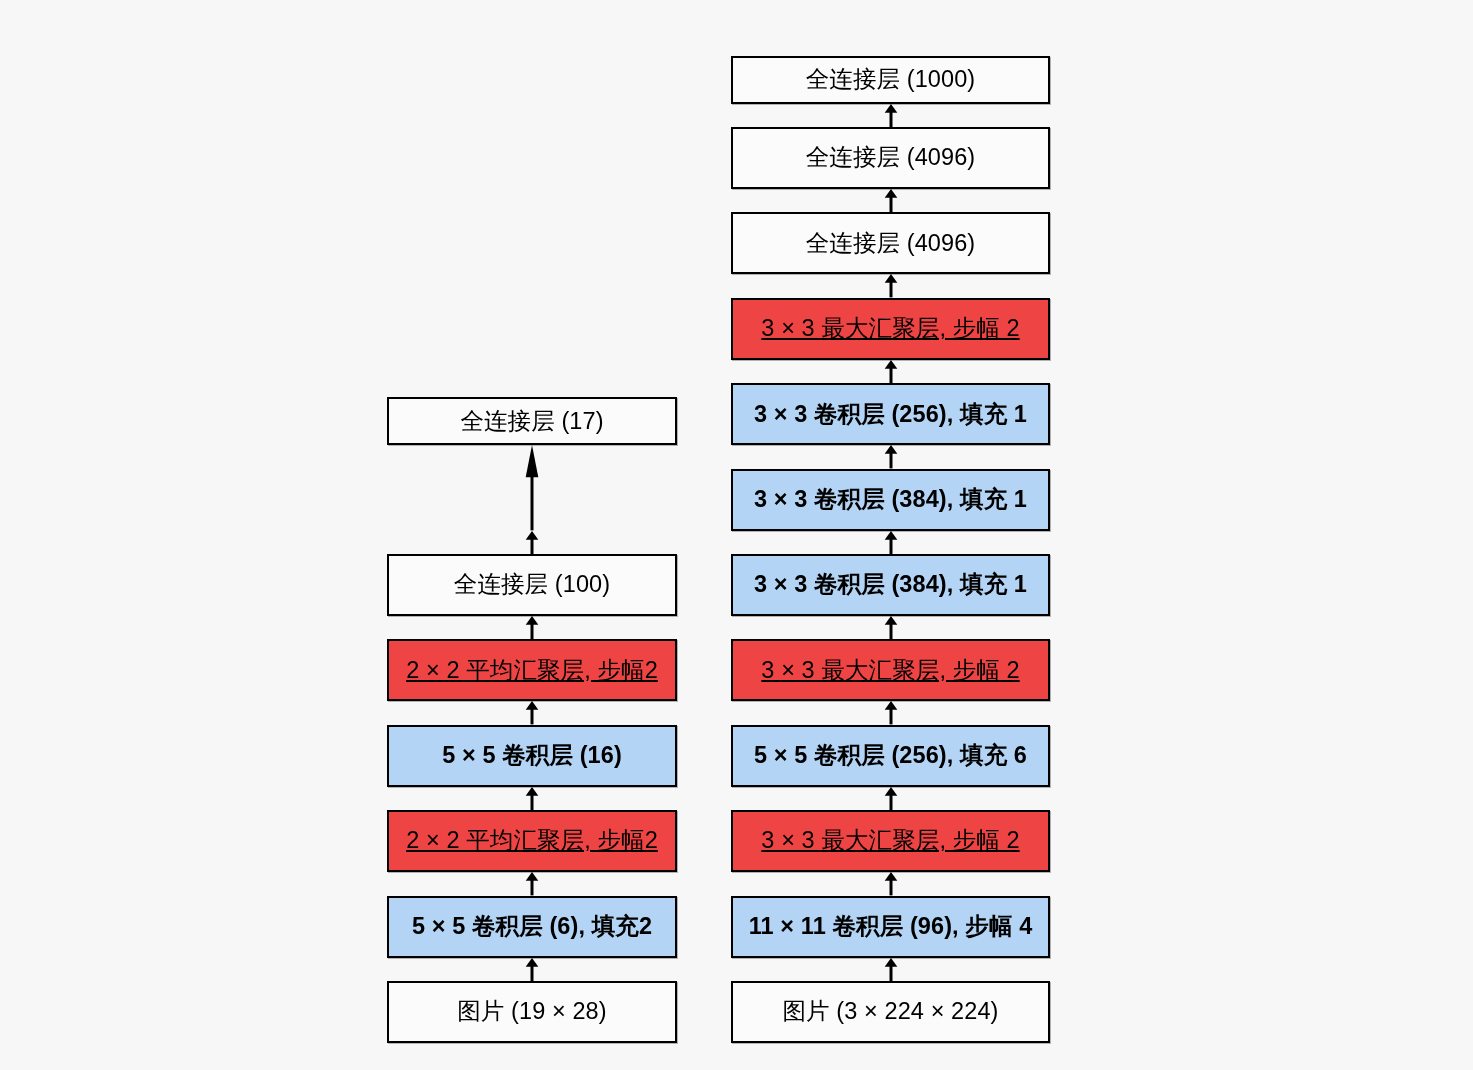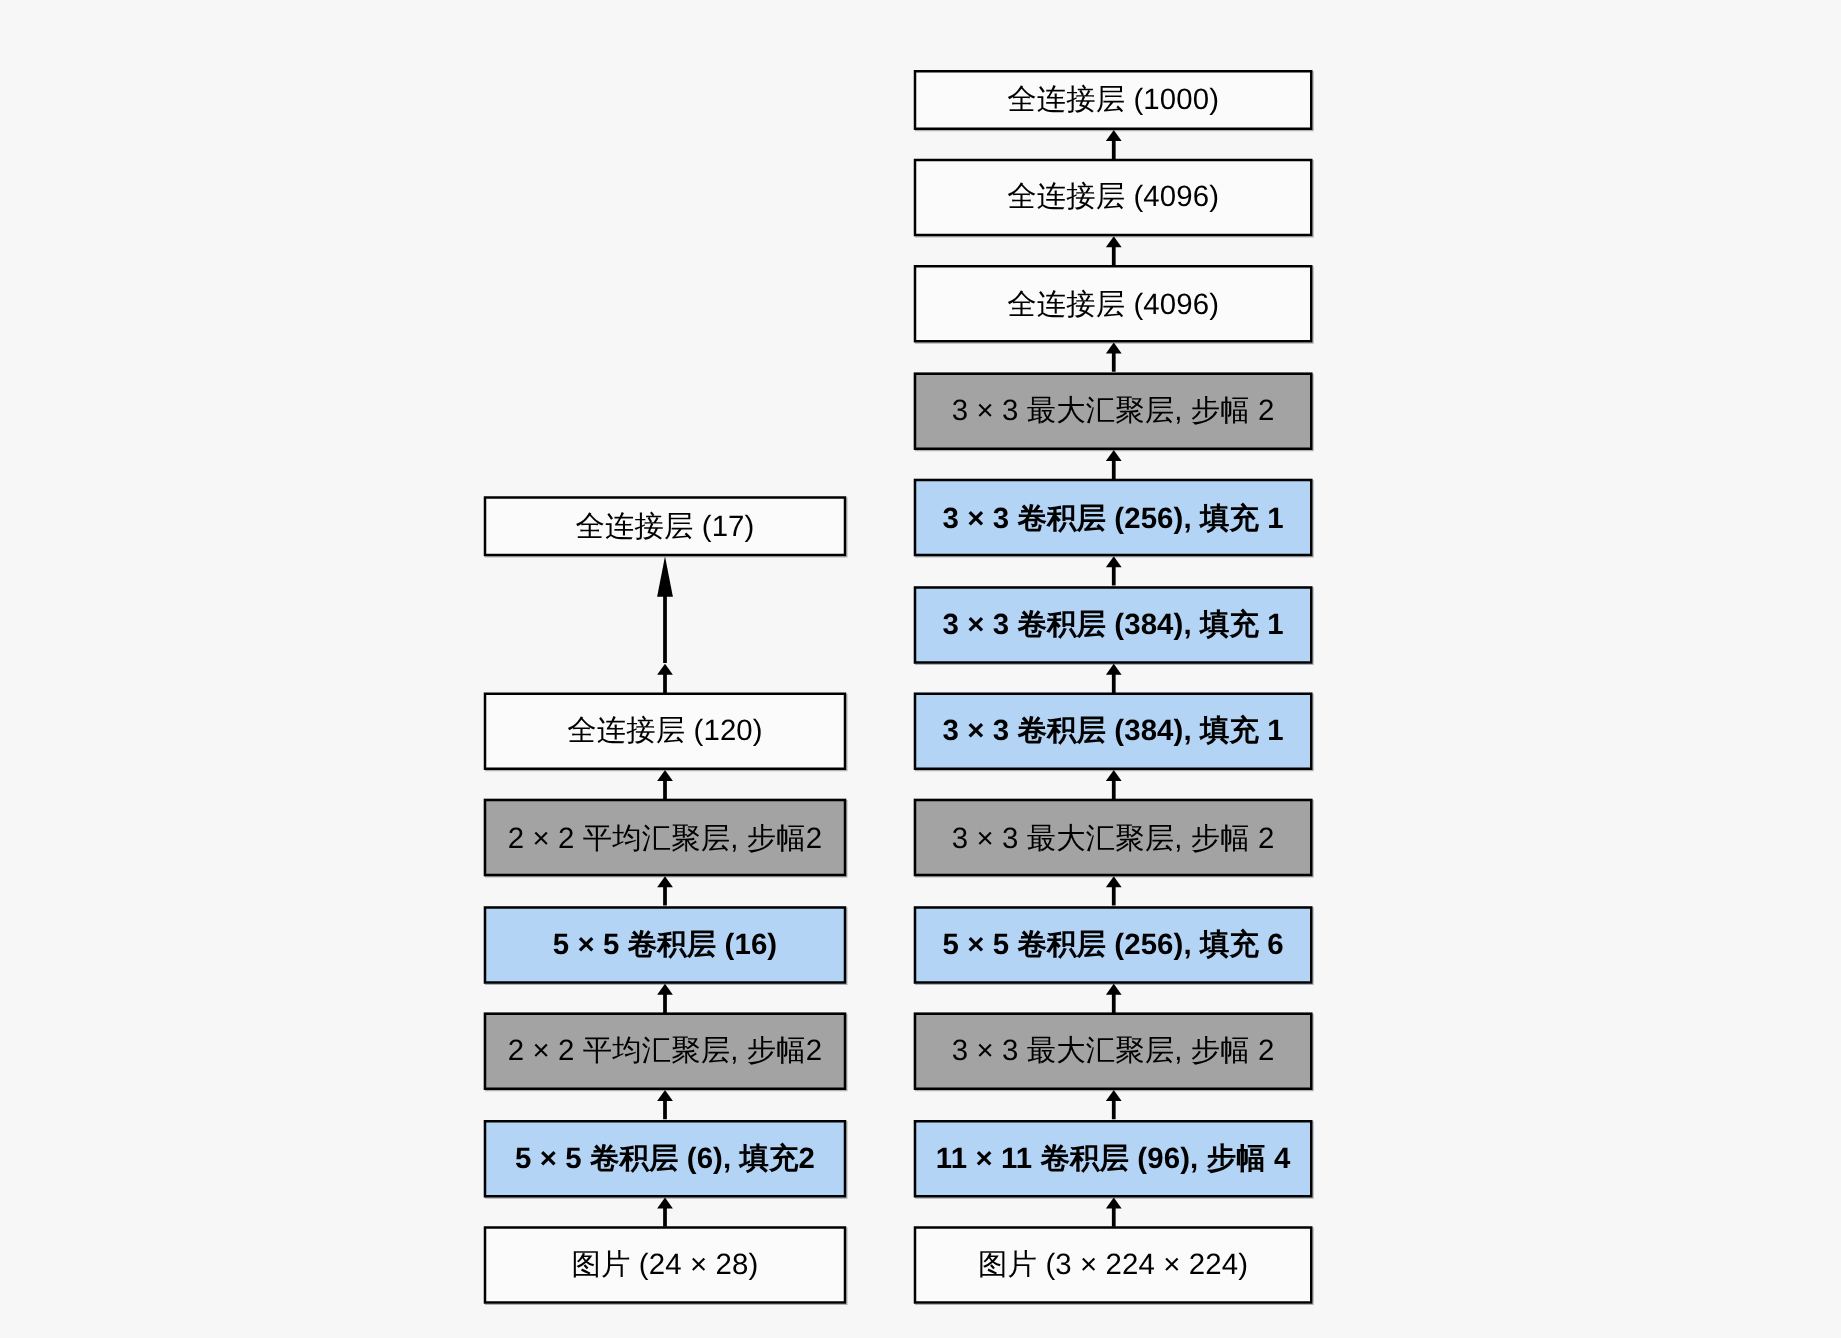--- a/index.html
+++ b/index.html
@@ -61,21 +61,21 @@
     justify-content: center;
     color: #000000;
     font-size: 23.5px;
     line-height: 1;
     letter-spacing: 0.1px;
     white-space: nowrap;
     box-shadow: 1px 1px 0 rgba(0,0,0,0.28);
   }
   .layer-box.type-plain   { background: #fbfbfb; }
   .layer-box.type-conv    { background: #b3d4f5; font-weight: bold; }
-  .layer-box.type-pool    { background: #a3a3a3; }
+  .layer-box.type-pool    { background: #ef4444; text-decoration: underline; }
   .layer-box.type-input   { background: #fbfbfb; }
 
   
   .connector {
     position: relative;
     flex: 1 1 auto;
     min-height: 0;
   }
   .connector svg {
     position: absolute;
@@ -85,21 +85,21 @@
     display: block;
     overflow: visible;
   }
 </style>
 </head>
 <body>
 
 <div id="canvas">
   <div class="column" id="column-lenet">
       <div class="layer-slot">
-        <div class="layer-box type-input">图片 (24 × 28)</div>
+        <div class="layer-box type-input">图片 (19 × 28)</div>
         <div class="connector">
           <svg width="17" height="100%" viewBox="0 0 17 37" preserveAspectRatio="none">
             <line x1="8.5" y1="37" x2="8.5" y2="11" stroke="#000000" stroke-width="3"></line>
             <polygon points="8.5,0 2.2,14 14.8,14" fill="#000000"></polygon>
           </svg>
         </div>
       </div>
       <div class="layer-slot">
         <div class="layer-box type-conv">5 × 5 卷积层 (6), 填充2</div>
         <div class="connector">
@@ -130,21 +130,21 @@
       <div class="layer-slot">
         <div class="layer-box type-pool">2 × 2 平均汇聚层, 步幅2</div>
         <div class="connector">
           <svg width="17" height="100%" viewBox="0 0 17 37" preserveAspectRatio="none">
             <line x1="8.5" y1="37" x2="8.5" y2="11" stroke="#000000" stroke-width="3"></line>
             <polygon points="8.5,0 2.2,14 14.8,14" fill="#000000"></polygon>
           </svg>
         </div>
       </div>
       <div class="layer-slot">
-        <div class="layer-box type-plain">全连接层 (120)</div>
+        <div class="layer-box type-plain">全连接层 (100)</div>
         <div class="connector">
           <svg width="17" height="100%" viewBox="0 0 17 37" preserveAspectRatio="none">
             <line x1="8.5" y1="37" x2="8.5" y2="11" stroke="#000000" stroke-width="3"></line>
             <polygon points="8.5,0 2.2,14 14.8,14" fill="#000000"></polygon>
           </svg>
         </div>
       </div>
       <div class="layer-slot">
         <div class="connector">
           <svg width="17" height="100%" viewBox="0 0 17 37" preserveAspectRatio="none">

